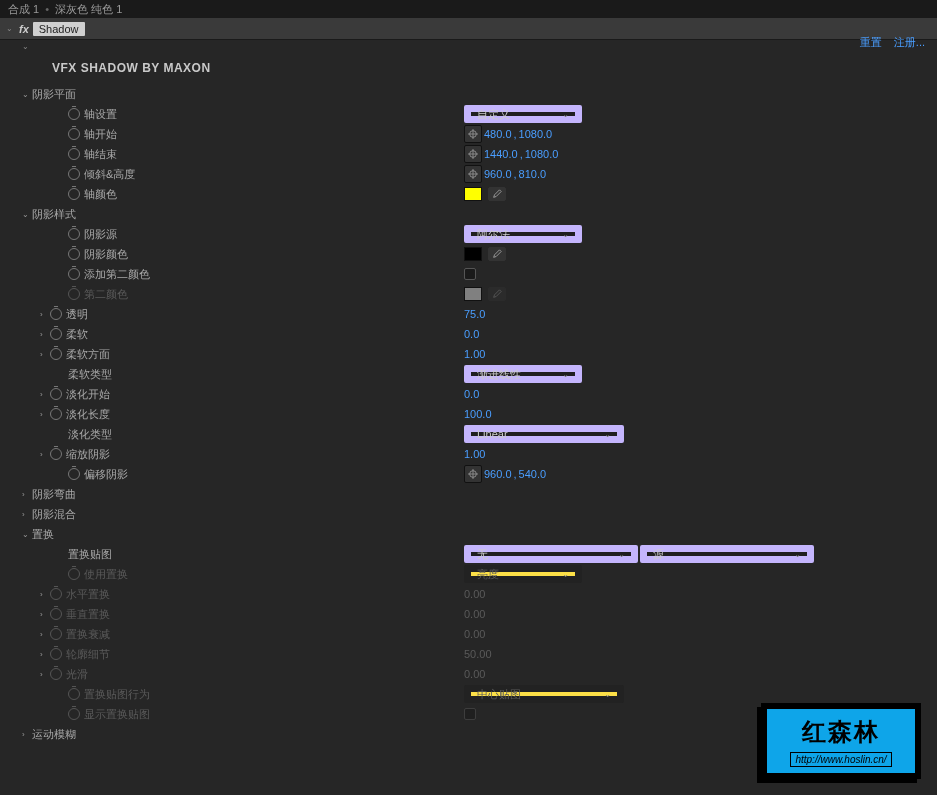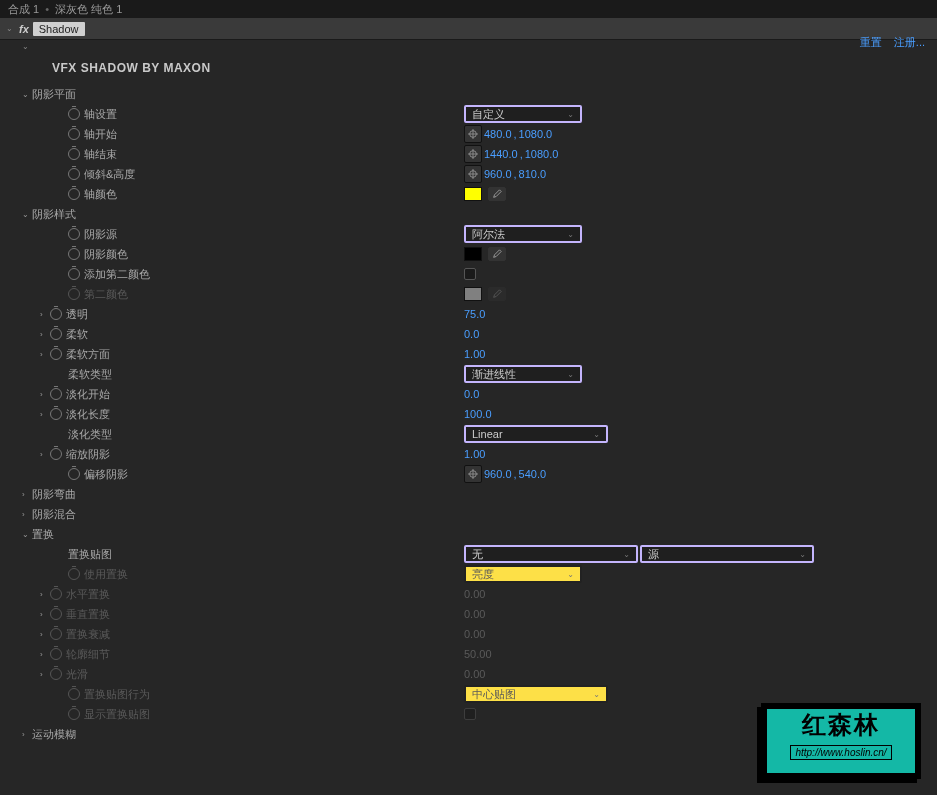--- a/index.html
+++ b/index.html
@@ -20,35 +20,35 @@
 .tw { width: 10px; display: inline-flex; align-items: center; color: #999; font-size: 8px; cursor: pointer; flex-shrink: 0; }
 .stopwatch { width: 12px; height: 12px; border: 1px solid #777; border-radius: 50%; display: inline-flex; align-items: center; justify-content: center; margin-right: 4px; position: relative; flex-shrink: 0; }
 .stopwatch::before { content: ""; position: absolute; top: -3px; left: 3px; width: 4px; height: 2px; border-top: 1px solid #777; }
 .stopwatch.dis { border-color: #555; }
 .stopwatch.dis::before { border-color: #555; }
 .label { flex-shrink: 0; width: 380px; }
 .label.dis { color: #5a5a5a; }
 .vcol { display: flex; align-items: center; gap: 2px; }
 .val { color: #4a9eff; cursor: ew-resize; }
 .val.dis { color: #5a5a5a; }
-.select { background: #1f1f1f; border: 2px solid #c4b5fd; color: #ccc; padding: 1px 6px; width: 118px; height: 18px; display: flex; align-items: center; justify-content: space-between; border-radius: 2px; cursor: pointer; }
-.select.wide { width: 144px; gap: 46px; }
+.select { background: #1f1f1f; border: 7px solid #c4b5fd; color: #ccc; padding: 1px 6px; width: 118px; height: 18px; display: flex; align-items: center; justify-content: space-between; border-radius: 2px; cursor: pointer; }
+.select.wide { width: 160px; gap: 46px; }
 .select.w170 { width: 174px; }
 .select.dis { color: #5a5a5a; background: #fde047; border-color: #222; }
 .chev { font-size: 8px; color: #777; }
 .target-btn { width: 18px; height: 18px; border: 1px solid #111; background: #333; display: inline-flex; align-items: center; justify-content: center; border-radius: 2px; cursor: pointer; }
 .target-btn svg { width: 10px; height: 10px; }
 .checkbox { width: 12px; height: 12px; border: 1px solid #555; background: #1a1a1a; display: inline-flex; align-items: center; justify-content: center; border-radius: 2px; cursor: pointer; }
 .checkbox.checked::after { content: "✓"; color: #4a9eff; font-size: 10px; line-height: 10px; }
 .swatch { width: 18px; height: 14px; border: 1px solid #111; display: inline-block; cursor: pointer; }
 .eyedrop { width: 18px; height: 14px; display: inline-flex; align-items: center; justify-content: center; cursor: pointer; border: 1px solid #333; background: #333; border-radius: 2px; margin-left: 4px; }
 .title-row { padding-left: 52px; height: 32px; display: flex; align-items: center; }
 .title-txt { font-family: "Arial Black", Arial, sans-serif; font-weight: 900; font-size: 12px; color: #c9c9c9; letter-spacing: 0.5px; }
 .expand-small { padding-left: 22px; height: 12px; display: flex; align-items: center; color: #888; font-size: 8px; }
-.watermark { position: absolute; right: 16px; bottom: 16px; background: #14b8a6; border: 6px solid #000; width: 160px; height: 76px; display: flex; flex-direction: column; align-items: center; justify-content: flex-start; box-shadow: -4px 4px 0 #000; }
+.watermark { position: absolute; right: 16px; bottom: 16px; background: #0ea5e9; border: 6px solid #000; width: 160px; height: 76px; display: flex; flex-direction: column; align-items: center; justify-content: center; box-shadow: -4px 4px 0 #000; }
 .wm-title { font-family: "SimHei", sans-serif; font-size: 24px; font-weight: 900; color: #000; letter-spacing: 2px; }
 .wm-url { border: 1px solid #000; padding: 1px 4px; margin-top: 4px; font-size: 10px; color: #000; font-style: italic; }
 </style>
 </head>
 <body>
 
 <div class="breadcrumb">
   <span>合成 1</span>
   <span class="dot">•</span>
   <span>深灰色 纯色 1</span>

